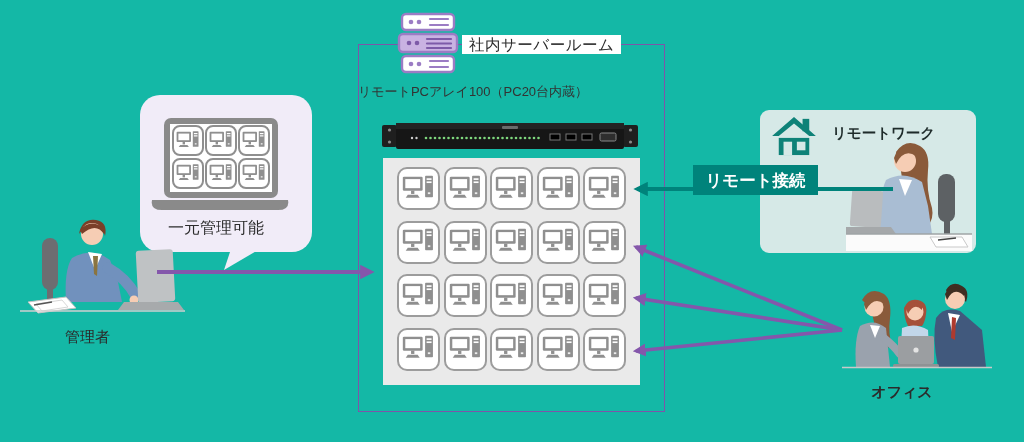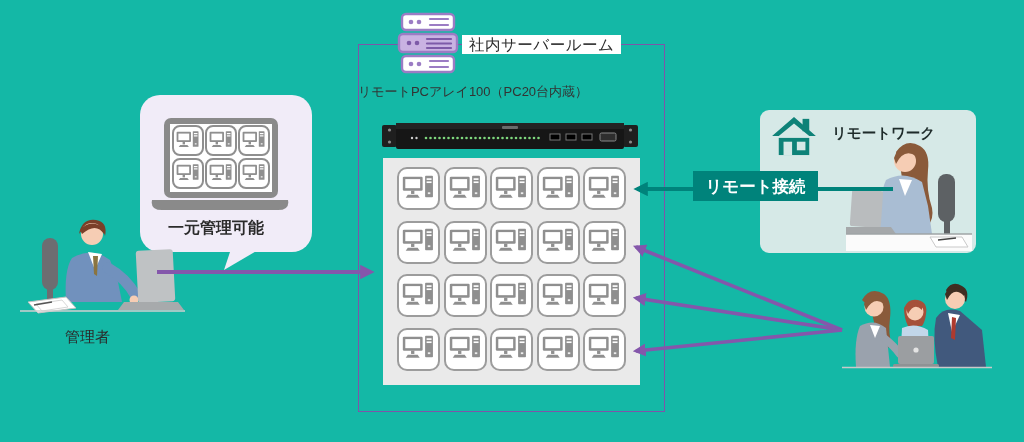--- a/index.html
+++ b/index.html
@@ -10,26 +10,26 @@
   .room-box{left:358px;top:44px;width:307px;height:368px;border:1.6px solid #7e55a9;box-sizing:border-box;}
   .room-label{left:462px;top:35px;background:#fff;padding:0 7px;font-size:15.5px;font-weight:500;
               letter-spacing:.5px;white-space:nowrap;line-height:19px;}
   .device-note{left:358px;top:83px;width:307px;text-align:left;font-size:13px;line-height:18px;color:#333;}
   .gray-panel{left:383px;top:158px;width:257px;height:227px;background:#eaeaea;}
   .pc-grid{left:397px;top:167px;display:grid;grid-template-columns:repeat(5,43px);gap:10.5px 3.5px;}
   .pc-cell{width:43px;height:43px;box-sizing:border-box;border:2.2px solid #9c9c9c;border-radius:10px;
            background:#fff;display:flex;align-items:center;justify-content:center;}
   
   .bubble{left:140px;top:95px;width:172px;height:157px;background:#f1ecf8;border-radius:20px;}
-  .bubble-label{left:140px;top:218px;width:152px;text-align:center;font-weight:bold;font-size:16px;}
+  .bubble-label{left:140px;top:218px;width:152px;text-align:center;font-weight:normal;font-size:16px;}
   .admin-label{left:10px;top:328px;width:155px;text-align:center;font-weight:normal;font-size:15px;}
   
   .teal-panel{left:760px;top:110px;width:216px;height:143px;background:#d6e9e7;border-radius:9px;}
   .remote-label{left:824px;top:124px;font-size:14.5px;font-weight:700;color:#1e2b2a;white-space:nowrap;margin-left:8px;}
-  .badge{left:693px;top:171px;width:125px;height:30px;background:#00837b;color:#fff;text-align:center;
+  .badge{left:693px;top:165px;width:125px;height:30px;background:#00837b;color:#fff;text-align:center;
          line-height:30px;font-size:16.5px;font-weight:600;z-index:60;white-space:nowrap;}
   .office-label{left:802px;top:383px;width:200px;text-align:center;font-weight:bold;font-size:15px;line-height:17.5px;}
   .overlay{left:0;top:0;width:1024px;height:442px;z-index:50;pointer-events:none;}
 </style>
 </head>
 <body>
 
 <svg width="0" height="0" style="position:absolute">
   <defs>
     <symbol id="pc-glyph" viewBox="0 0 40 36">
@@ -347,20 +347,21 @@
     <path d="M94,40 Q102,28 118,33 L140,52 L144,89 L96,89 Q90,60 94,40 Z" fill="#41597d"></path>
     <polygon points="106,35 118,37 110,54" fill="#fff"></polygon>
     <polygon points="110,39 114,40 113,62 109,60" fill="#ae3a2f"></polygon>
     <rect x="56" y="58" width="36" height="28" rx="2" fill="#9b9ea1"></rect>
     <circle cx="74" cy="72" r="2.6" fill="#e3e3e3"></circle>
     <rect x="51" y="86" width="46" height="3.5" rx="1.5" fill="#8f9294"></rect>
     <line x1="0" y1="89.5" x2="150" y2="89.5" stroke="#c9c9c9" stroke-width="1.6"></line>
   </svg>
 
   <div class="abs office-label">
+    <div>オフィス</div>
   </div>
 
   <svg class="abs overlay" viewBox="0 0 1024 442">
     <defs>
       <marker id="mk-purple" viewBox="0 0 10 10" refX="7.5" refY="5" markerWidth="3.6" markerHeight="3.6" orient="auto-start-reverse">
         <path d="M0,0 L10,5 L0,10 Z" fill="#8457ab"></path>
       </marker>
       <marker id="mk-teal" viewBox="0 0 10 10" refX="7.5" refY="5" markerWidth="3.6" markerHeight="3.6" orient="auto-start-reverse">
         <path d="M0,0 L10,5 L0,10 Z" fill="#00837b"></path>
       </marker>

